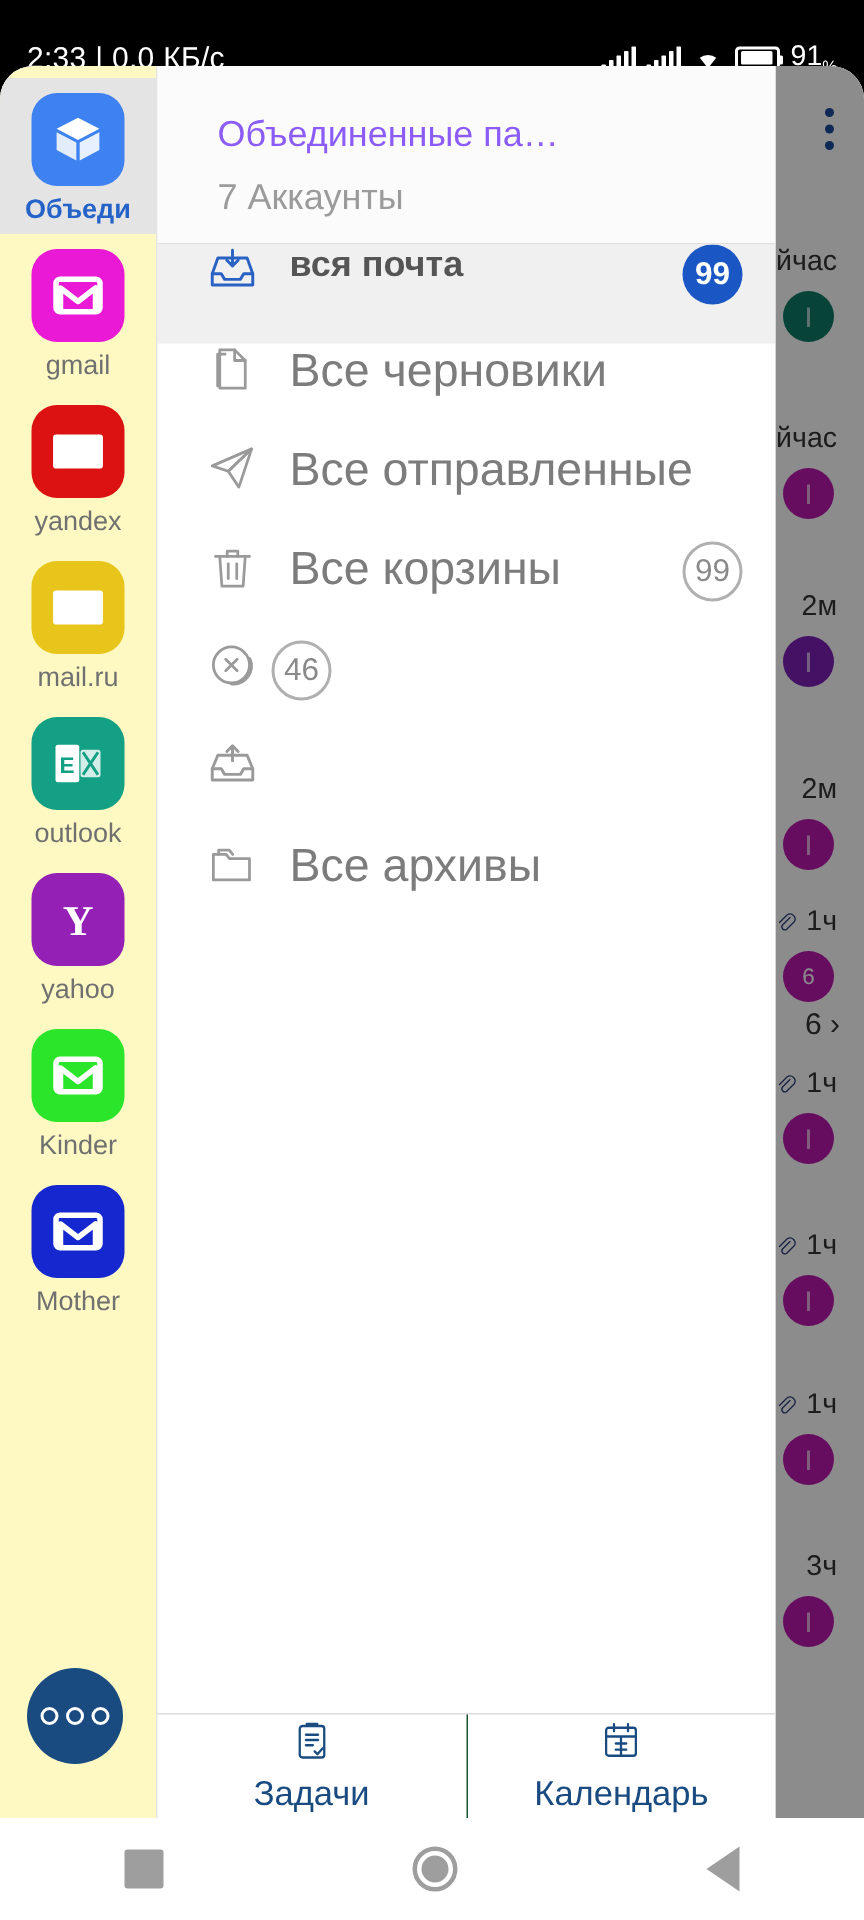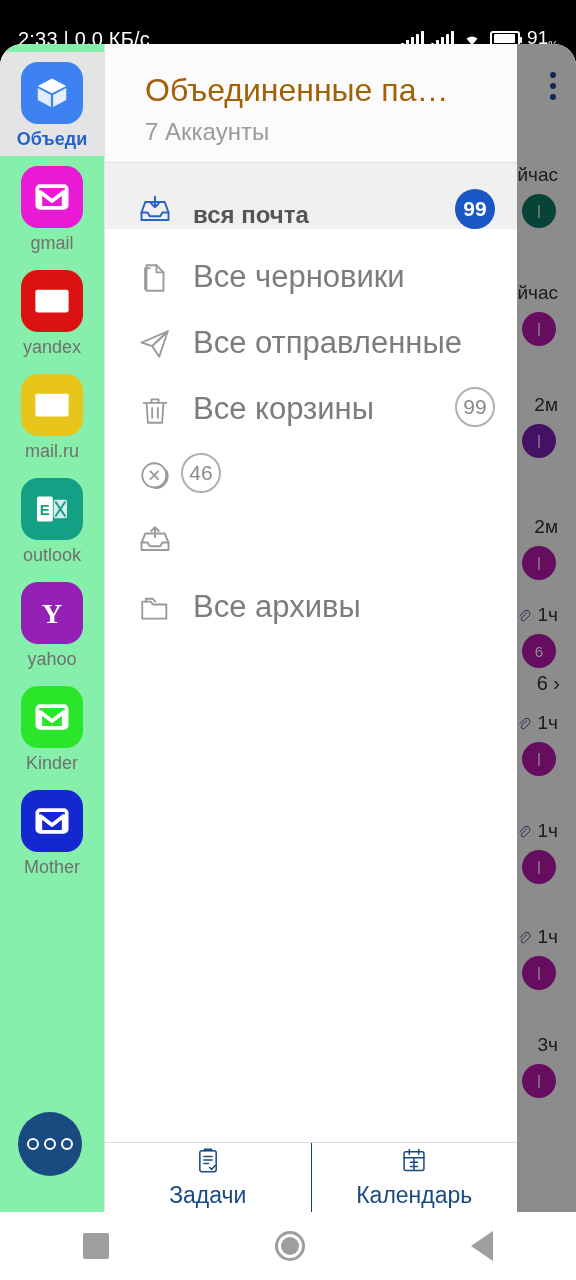--- a/index.html
+++ b/index.html
@@ -74,21 +74,21 @@
   #scrim { position: absolute; inset: 0; background: rgba(0,0,0,.45); }
 
   
   #drawer {
     position: absolute; top: 0; left: 0; width: 517px; height: 1168px;
     display: flex; background: #fff; border-top-left-radius: 22px; overflow: hidden;
   }
 
   
   #rail {
-    width: 104px; height: 100%; background: #86efac;
+    width: 104px; height: 100%; background: #fef9c3;
     border-top-left-radius: 22px;
     display: flex; flex-direction: column; align-items: center;
     padding-top: 8px; position: relative; overflow: hidden;
   }
   .acct {
     width: 104px; padding: 10px 0 6px; display: flex;
     flex-direction: column; align-items: center; gap: 4px;
   }
   .acct.selected { background: #e4e4e4; }
   .acct-ico {
@@ -109,28 +109,28 @@
   }
 
   
   #pane { flex: 1; display: flex; flex-direction: column; background: #fff;
           border-left: 1px solid #e3e3e3; }
   #pane-header {
     padding: 26px 0 16px 40px; border-bottom: 1px solid #e0e0e0;
     background: #fbfbfb;
   }
   #pane-title {
-    font-size: 32px; color: #a16207; line-height: 40px;
+    font-size: 24px; color: #8b5cf6; line-height: 40px;
     white-space: nowrap; overflow: hidden;
   }
   #pane-sub { font-size: 24px; color: #9b9b9b; margin-top: 8px; }
 
   #folders { flex: 1; overflow: hidden; }
   .folder {
-    display: flex; align-items: flex-end; height: 66px; padding: 0 22px 0 24px;
+    display: flex; align-items: flex-start; height: 66px; padding: 0 22px 0 24px;
   }
   .folder.selected { background: #f0f0f0; }
   .f-ico { width: 52px; display: flex; align-items: center; justify-content: center; }
   .f-lbl { flex: 1; font-size: 31px; color: #7c7c7c; padding-left: 12px; }
   .folder.selected .f-lbl { color: #555; font-weight: bold; font-size: 24px; }
   .badge-solid {
     width: 40px; height: 40px; border-radius: 50%; background: #1a56c4;
     color: #fff; font-size: 21px; font-weight: bold;
     display: flex; align-items: center; justify-content: center;
   }

